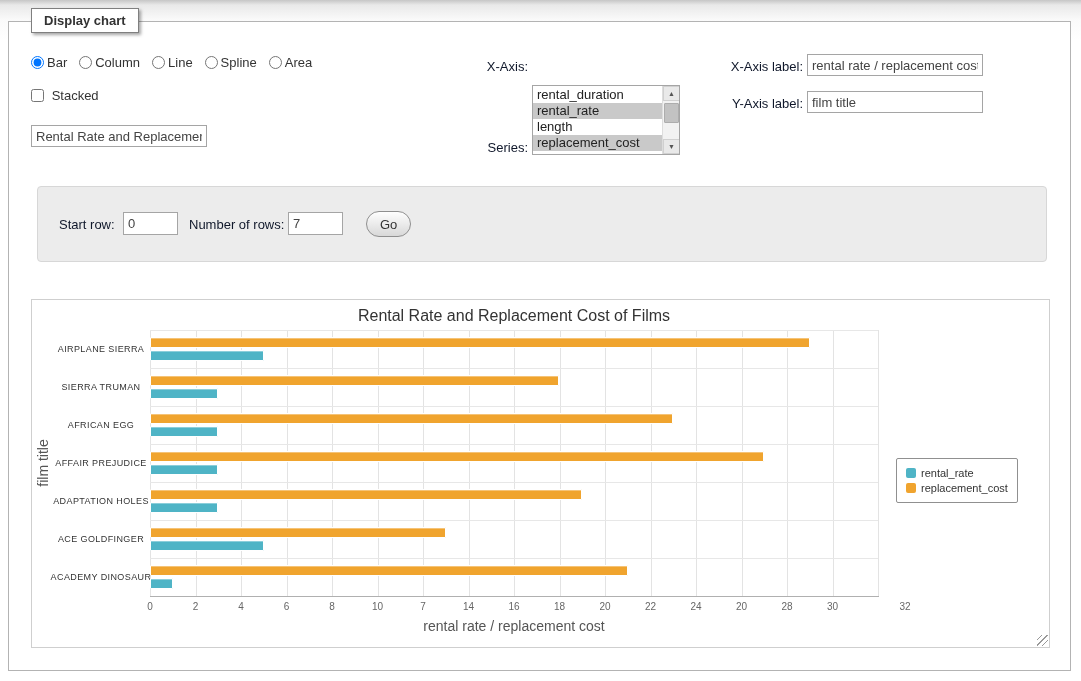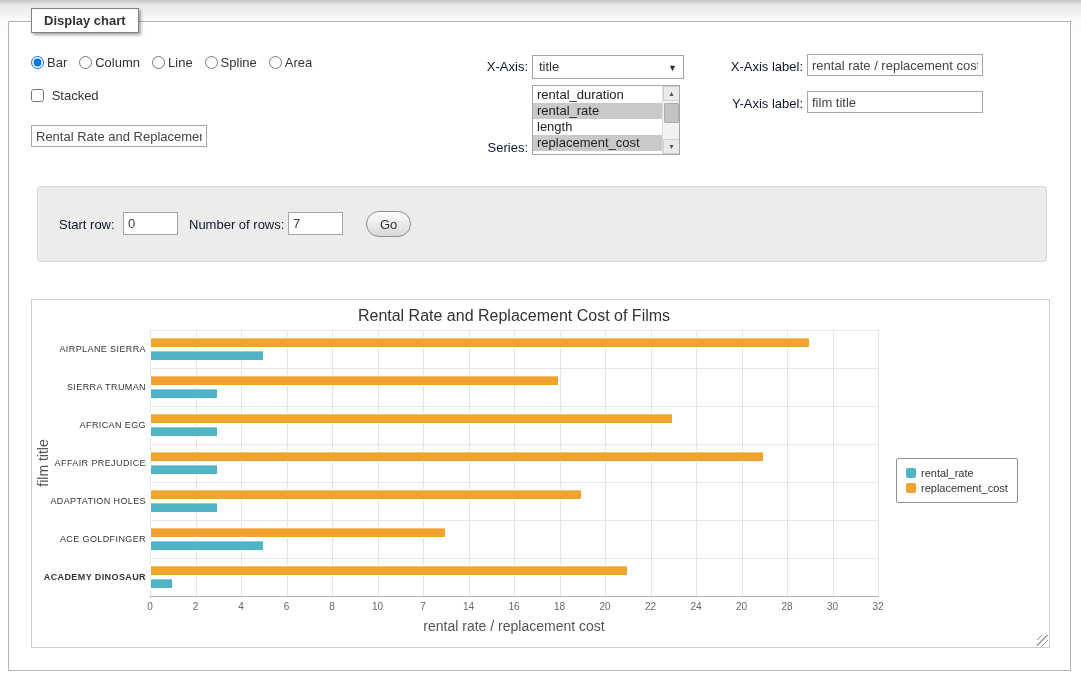--- a/index.html
+++ b/index.html
@@ -70,21 +70,21 @@
   #chart-panel { position:absolute; left:22px; top:277px; width:1019px; height:349px;
                  border:1px solid #cfcfcf; background:#fff; overflow:hidden; }
   #chart-title { position:absolute; left:118px; top:7px; width:728px; text-align:center;
                  font-size:16px; color:#333; }
   #plot-area { position:absolute; left:0; top:0; width:100%; height:100%; }
 
   .vline { position:absolute; width:1px; background:#e3e3e3; }
   .hline { position:absolute; height:1px; background:#e7e7e7; }
   .axis-line { position:absolute; height:1px; background:#b0b0b0; }
   .tick-label { position:absolute; width:30px; text-align:center; font-size:10px; color:#666; }
-  .cat-label { position:absolute; left:4px; width:110px; text-align:right; font-size:9px; color:#333;
+  .cat-label { position:absolute; left:14px; width:110px; text-align:center; font-size:9px; color:#333;
                letter-spacing:0.4px; white-space:nowrap; }
   .bar { position:absolute; height:11px; border:1px solid #fff; border-radius:1px;
          box-shadow:inset 0 1px 0 rgba(255,255,255,0.35); }
 
   #y-axis-title { position:absolute; left:-58px; top:154px; width:140px; height:18px;
                   transform:rotate(-90deg); text-align:center; font-size:14px; color:#555; }
   #x-axis-title { position:absolute; left:118px; top:318px; width:728px; text-align:center;
                   font-size:14px; color:#555; }
 
   #chart-legend { position:absolute; left:864px; top:158px; background:#fff;
@@ -106,24 +106,20 @@
     <div id="chart-type-radios"><label class="radio-item"><input type="radio" name="chart-type" checked="" style=""><span>Bar</span></label><label class="radio-item"><input type="radio" name="chart-type" style=""><span>Column</span></label><label class="radio-item"><input type="radio" name="chart-type" style=""><span>Line</span></label><label class="radio-item"><input type="radio" name="chart-type" style=""><span>Spline</span></label><label class="radio-item"><input type="radio" name="chart-type" style=""><span>Area</span></label></div>
 
     <label id="stacked-wrap">
       <input type="checkbox" id="stacked-cb" style="">
       <span>Stacked</span>
     </label>
 
     <input type="text" id="chart-title-input" value="Rental Rate and Replacement Cost of Films" style="">
 
     <div class="form-label ra" id="xaxis-label">X-Axis:</div>
-    <div id="xaxis-select">
-      <span>title</span>
-      <span class="dd-arrow">▼</span>
-    </div>
 
     <div class="form-label ra" id="series-label">Series:</div>
     <div id="series-listbox">
       <div id="series-options">
           <div class="lb-option">rental_duration</div>
           <div class="lb-option lb-selected">rental_rate</div>
           <div class="lb-option">length</div>
           <div class="lb-option lb-selected">replacement_cost</div>
         </div>
       <div id="series-scrollbar">
@@ -176,21 +172,21 @@
           <div class="tick-label" style="left: 603.5px; top: 301px;">22</div>
           <div class="vline" style="left: 664px; top: 30px; height: 266px;"></div>
           <div class="tick-label" style="left: 649px; top: 301px;">24</div>
           <div class="vline" style="left: 709.5px; top: 30px; height: 266px;"></div>
           <div class="tick-label" style="left: 694.5px; top: 301px;">20</div>
           <div class="vline" style="left: 755px; top: 30px; height: 266px;"></div>
           <div class="tick-label" style="left: 740px; top: 301px;">28</div>
           <div class="vline" style="left: 800.5px; top: 30px; height: 266px;"></div>
           <div class="tick-label" style="left: 785.5px; top: 301px;">30</div>
           <div class="vline" style="left: 846px; top: 30px; height: 266px;"></div>
-          <div class="tick-label" style="left: 831px; top: 301px;">32</div>
+          <div class="tick-label" style="left: 858px; top: 301px;">32</div>
           <div class="hline" style="top: 30px; left: 118px; width: 728px;"></div>
           <div class="hline" style="top: 68px; left: 118px; width: 728px;"></div>
           <div class="hline" style="top: 106px; left: 118px; width: 728px;"></div>
           <div class="hline" style="top: 144px; left: 118px; width: 728px;"></div>
           <div class="hline" style="top: 182px; left: 118px; width: 728px;"></div>
           <div class="hline" style="top: 220px; left: 118px; width: 728px;"></div>
           <div class="hline" style="top: 258px; left: 118px; width: 728px;"></div>
           <div class="hline" style="top: 296px; left: 118px; width: 728px;"></div>
           <div class="axis-line" style="top: 296px; left: 118px; width: 729px;"></div>
           <div class="cat-label" style="top: 44px;">AIRPLANE SIERRA</div>
@@ -204,21 +200,21 @@
           <div class="bar" style="left: 118px; top: 126px; width: 68px; background: rgb(79, 180, 198);"></div>
           <div class="cat-label" style="top: 158px;">AFFAIR PREJUDICE</div>
           <div class="bar" style="left: 118px; top: 151px; width: 614px; background: rgb(240, 164, 46);"></div>
           <div class="bar" style="left: 118px; top: 164px; width: 68px; background: rgb(79, 180, 198);"></div>
           <div class="cat-label" style="top: 196px;">ADAPTATION HOLES</div>
           <div class="bar" style="left: 118px; top: 189px; width: 432px; background: rgb(240, 164, 46);"></div>
           <div class="bar" style="left: 118px; top: 202px; width: 68px; background: rgb(79, 180, 198);"></div>
           <div class="cat-label" style="top: 234px;">ACE GOLDFINGER</div>
           <div class="bar" style="left: 118px; top: 227px; width: 296px; background: rgb(240, 164, 46);"></div>
           <div class="bar" style="left: 118px; top: 240px; width: 114px; background: rgb(79, 180, 198);"></div>
-          <div class="cat-label" style="top: 272px; font-weight: bold;">ACADEMY DINOSAUR</div>
+          <div class="cat-label" style="top: 272px;">ACADEMY DINOSAUR</div>
           <div class="bar" style="left: 118px; top: 265px; width: 478px; background: rgb(240, 164, 46);"></div>
           <div class="bar" style="left: 118px; top: 278px; width: 23px; background: rgb(79, 180, 198);"></div>
         </div>
       <div id="y-axis-title">film title</div>
       <div id="x-axis-title">rental rate / replacement cost</div>
       <div id="chart-legend">
           <div class="legend-item">
             <span class="legend-swatch" style="background: rgb(79, 180, 198);"></span>
             <span class="legend-label">rental_rate</span>
           </div>

